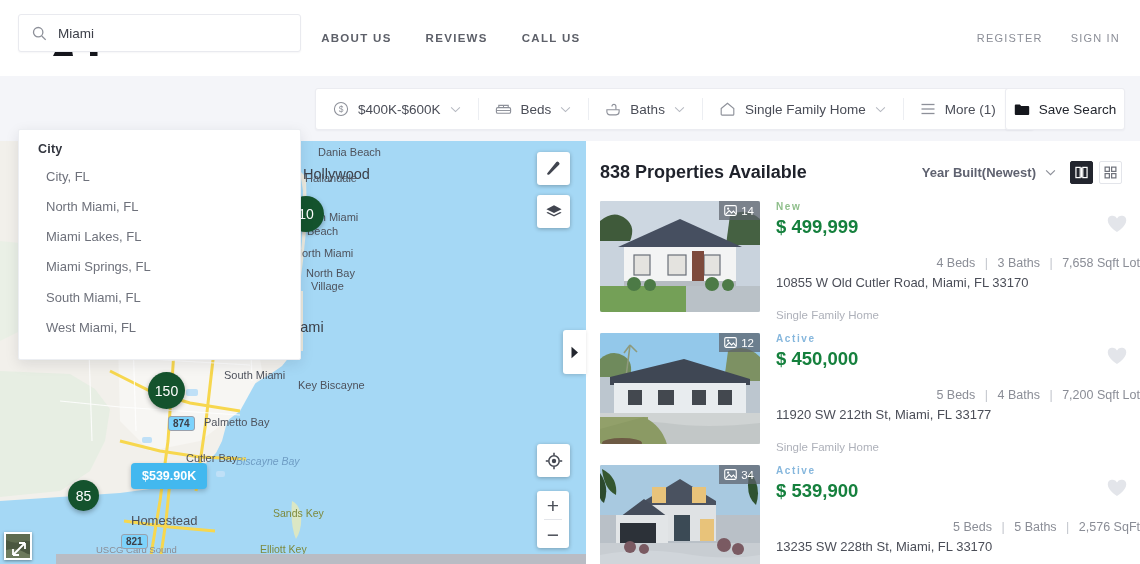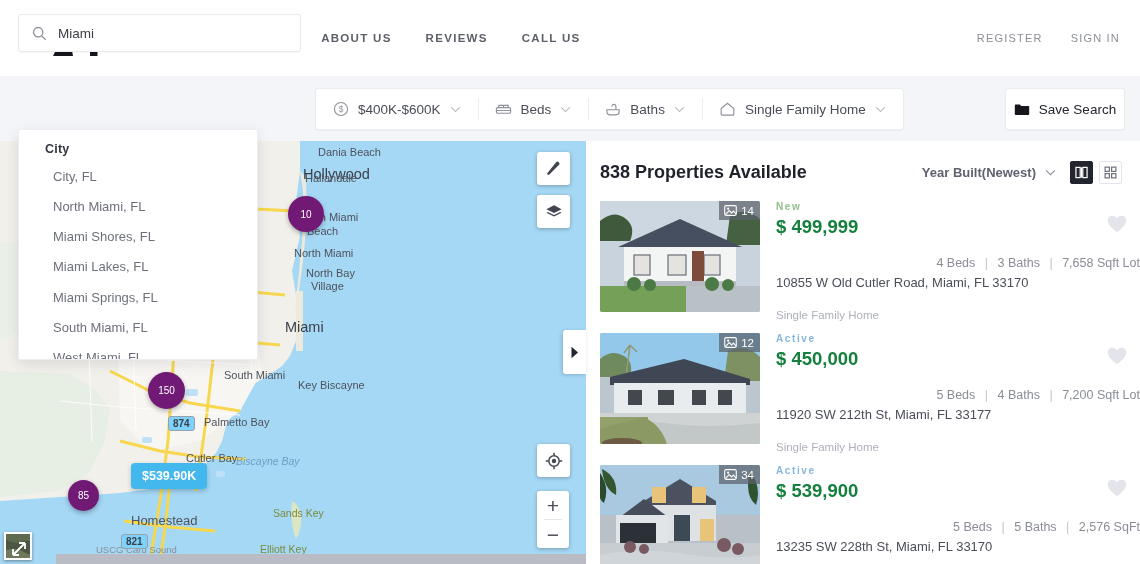--- a/index.html
+++ b/index.html
@@ -72,23 +72,23 @@
   .save-search {
     position: absolute; left: 1005px; top: 88px; width: 120px; height: 42px;
     background: #fff; border: 1px solid #ebecf1; border-radius: 3px;
     display: flex; align-items: center; justify-content: center; gap: 9px;
     cursor: pointer; box-shadow: 0 1px 2px rgba(20,22,40,.04);
   }
   .save-search-label { font-size: 13.5px; color: #23262e; white-space: nowrap; }
 
   
   .autocomplete {
-    position: absolute; left: 18px; top: 129px; width: 240px; height: 231px;
+    position: absolute; left: 18px; top: 129px; width: 283px; height: 231px;
     background: #fff; border: 1px solid #eceef2; border-radius: 2px;
-    box-shadow: 0 4px 14px rgba(20,22,40,.10); z-index: 40; overflow: hidden; padding-left: 7px;
+    box-shadow: 0 4px 14px rgba(20,22,40,.10); z-index: 40; overflow: hidden;
   }
   .ac-title {
     font-size: 12.5px; font-weight: bold; color: #33363f;
     padding: 12px 0 6px 19px; letter-spacing: .2px;
   }
   .ac-item {
     font-size: 13px; color: #6e717b; padding: 5px 0 5px 27px;
     cursor: pointer; white-space: nowrap; line-height: 1.55;
   }
 
@@ -106,23 +106,23 @@
   .map-label.water {
     color: #6f9dc4; font-style: italic; font-size: 10.5px;
   }
   .map-label.island { color: #7d8a3e; font-size: 10.5px; }
   .map-shield {
     position: absolute; background: #7dd3fc; border: 1px solid #9aa0ab;
     border-radius: 3px; font-size: 10px; color: #3c4049; padding: 0px 4px;
     line-height: 13px; font-weight: bold;
   }
   .cluster {
-    position: absolute; background: #701a75; color: #fff; border-radius: 50%;
+    position: absolute; background: #14532d; color: #fff; border-radius: 50%;
     display: flex; align-items: center; justify-content: center;
-    font-size: 10px; cursor: pointer; box-shadow: 0 2px 5px rgba(0,0,0,.3);
+    font-size: 14px; cursor: pointer; box-shadow: 0 2px 5px rgba(0,0,0,.3);
   }
   .price-pill {
     position: absolute; background: #42b8ef; color: #fff;
     border-radius: 4px; font-size: 12.5px; font-weight: bold;
     padding: 6px 11px; cursor: pointer; white-space: nowrap;
     box-shadow: 0 2px 5px rgba(0,0,0,.22);
   }
   .map-btn {
     position: absolute; background: #fff; border-radius: 3px;
     box-shadow: 0 1px 4px rgba(0,0,0,.28);
@@ -277,20 +277,33 @@
     <div class="filter">
       <svg width="17" height="16" viewBox="0 0 18 17">
         <path d="M2.3 8 L9 2.4 L15.7 8 V14 a1 1 0 0 1 -1 1 H3.3 a1 1 0 0 1 -1 -1 Z" fill="none" stroke="#8d9099" stroke-width="1.2"></path>
       </svg>
       <span class="filter-label">Single Family Home</span>
       <svg class="chev" viewBox="0 0 12 8">
         <path d="M1 1.6 L6 6.4 L11 1.6" fill="none" stroke="#b5b8c0" stroke-width="1.2"></path>
       </svg>
     </div>
 
+    <div class="filter">
+      <svg width="16" height="14" viewBox="0 0 16 14">
+        <g stroke="#8d9099" stroke-width="1.3">
+          <line x1="1.5" y1="2.5" x2="14.5" y2="2.5"></line>
+          <line x1="1.5" y1="7" x2="14.5" y2="7"></line>
+          <line x1="1.5" y1="11.5" x2="14.5" y2="11.5"></line>
+        </g>
+      </svg>
+      <span class="filter-label">More (1)</span>
+      <svg class="chev" viewBox="0 0 12 8">
+        <path d="M1 1.6 L6 6.4 L11 1.6" fill="none" stroke="#d2d4d9" stroke-width="1.2"></path>
+      </svg>
+    </div>
   </div>
 
   <div class="save-search">
     <svg width="16" height="13" viewBox="0 0 16 13">
       <path d="M0.8 2.4 a1 1 0 0 1 1 -1 h4 l1.4 1.6 h7 a1 1 0 0 1 1 1 V11 a1 1 0 0 1 -1 1 H1.8 a1 1 0 0 1 -1 -1 Z" fill="#15171d"></path>
     </svg>
     <span class="save-search-label">Save Search</span>
   </div>
 
   <div class="map">
@@ -610,21 +623,20 @@
           <path d="M10 17 C10 17 0.8 11.4 0.8 5.8 A4.8 4.8 0 0 1 10 3.6 A4.8 4.8 0 0 1 19.2 5.8 C19.2 11.4 10 17 10 17 Z" fill="#e3e5ea"></path>
         </svg>
       </div>
     </div>
   </div>
 
   <div class="autocomplete">
     <div class="ac-title">City</div>
     <div class="ac-item">City, FL</div>
     <div class="ac-item">North Miami, FL</div>
-    <div class="ac-item">Miami Shores, FL</div>
     <div class="ac-item">Miami Lakes, FL</div>
     <div class="ac-item">Miami Springs, FL</div>
     <div class="ac-item">South Miami, FL</div>
     <div class="ac-item">West Miami, FL</div>
 
   </div>
 
 </div>
 
 </body></html>

